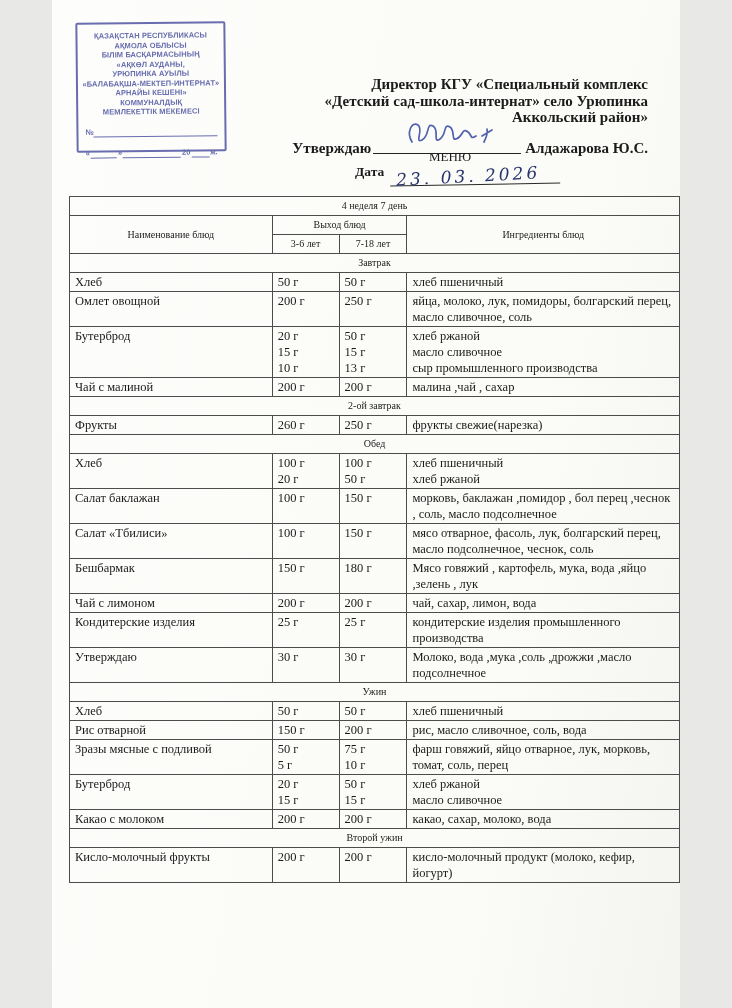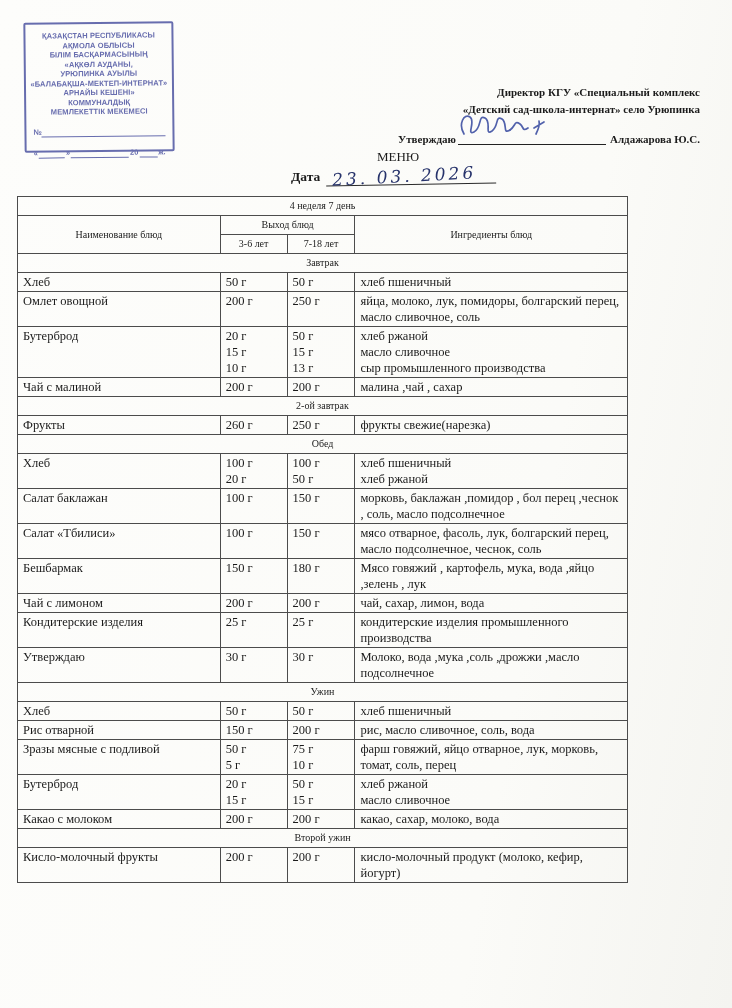--- a/index.html
+++ b/index.html
@@ -1,17 +1,17 @@
 <!DOCTYPE html>
 <html style="--stamp-ink: #5b61a8; --date-ink: #27336b;"><head>
 <meta charset="utf-8">
 <style>
   html,body{margin:0;padding:0;background:#e8e8e6;}
   .page{
-    position:relative;width:732px;height:1008px;margin:0 auto;
+    position:relative;width:628px;height:1008px;margin:0 auto;
     background:linear-gradient(100deg,#fdfdfb 0%,#fbfbf8 70%,#f4f4f0 100%);
     font-family:"Liberation Serif", serif;color:#1b1b1b;overflow:hidden;
   }
   
   .stamp{
     position:absolute;left:24px;top:22px;width:150px;height:130px;
     border:2px solid var(--stamp-ink);border-radius:2px;
     padding:7px 4px 5px 4px;box-sizing:border-box;
     color:var(--stamp-ink);
     font-family:"Liberation Sans", sans-serif;font-weight:bold;
@@ -19,29 +19,29 @@
     transform:rotate(-.6deg);opacity:.92;
   }
   .stamp-line{white-space:nowrap;letter-spacing:.1px;}
   .stamp-num{display:flex;align-items:flex-end;margin-top:10px;padding:0 3px;}
   .stamp-num .ul{flex:1;border-bottom:1px solid var(--stamp-ink);height:9px;}
   .stamp-date{display:flex;align-items:flex-end;margin-top:11px;padding:0 3px;gap:1px;}
   .stamp-date .ul{border-bottom:1px solid var(--stamp-ink);height:9px;}
   .u1{width:26px;} .u2{flex:1;} .u3{width:18px;}
   
   .approval{
-    position:absolute;top:84px;right:32px;width:360px;
-    font-weight:bold;font-size:11px;line-height:16.5px;text-align:right;
+    position:absolute;top:76px;right:32px;width:360px;
+    font-weight:bold;font-size:15px;line-height:16.5px;text-align:right;
   }
   .approve-line{display:flex;justify-content:flex-end;align-items:flex-start;position:relative;margin-top:14px;}
   .approve-ul{display:inline-block;width:148px;border-bottom:1px solid #222;height:13px;margin:0 4px 0 2px;}
   .signature{position:absolute;right:150px;bottom:4px;width:96px;height:36px;}
   
   .menu-title{position:absolute;left:318px;top:149px;width:160px;text-align:center;font-weight:normal;font-size:13px;}
-  .date-line{position:absolute;left:291px;top:164px;display:flex;align-items:flex-end;font-weight:bold;font-size:13.5px;}
+  .date-line{position:absolute;left:303px;top:164px;display:flex;align-items:flex-start;font-weight:bold;font-size:13.5px;}
   .date-underline{
     display:inline-block;width:170px;margin-left:6px;border-bottom:1.5px solid #2a2a2a;
     text-align:left;transform:rotate(-1deg);
   }
   .handwritten{
     font-family:"DejaVu Serif", serif;font-style:italic;font-weight:normal;
     font-size:17px;color:var(--date-ink);letter-spacing:3px;
     display:inline-block;transform:rotate(-2deg) translateY(2px);padding-left:6px;white-space:nowrap;
   }
   
@@ -82,20 +82,21 @@
       <span class="ul u2"></span>
       <span>20</span>
       <span class="ul u3"></span>
       <span>ж.</span>
     </div>
   </div>
 
   <div class="approval">
     <div>Директор КГУ «Специальный комплекс</div>
     <div>«Детский сад-школа-интернат» село Урюпинка</div>
+    <div>Аккольский район»</div>
     <div class="approve-line">
       <span>Утверждаю</span>
       <span class="approve-ul"></span>
       <svg class="signature" viewBox="0 0 96 36">
         <g fill="none" stroke="#3f51a3" stroke-width="1.7" stroke-linecap="round" opacity="0.9" id="sig-g">
           <path d="M10,26 C4,16 10,5 16,9 C22,13 12,28 20,24 C28,20 24,6 31,10 C38,14 30,28 38,23 C45,18 41,7 48,11 C54,15 48,27 56,22"></path>
           <path d="M56,22 C62,18 60,12 66,16 C70,19 68,24 74,20"></path>
           <path d="M80,20 L90,14 M85,13 C86,17 84,22 82,26"></path>
         </g>
       </svg>

